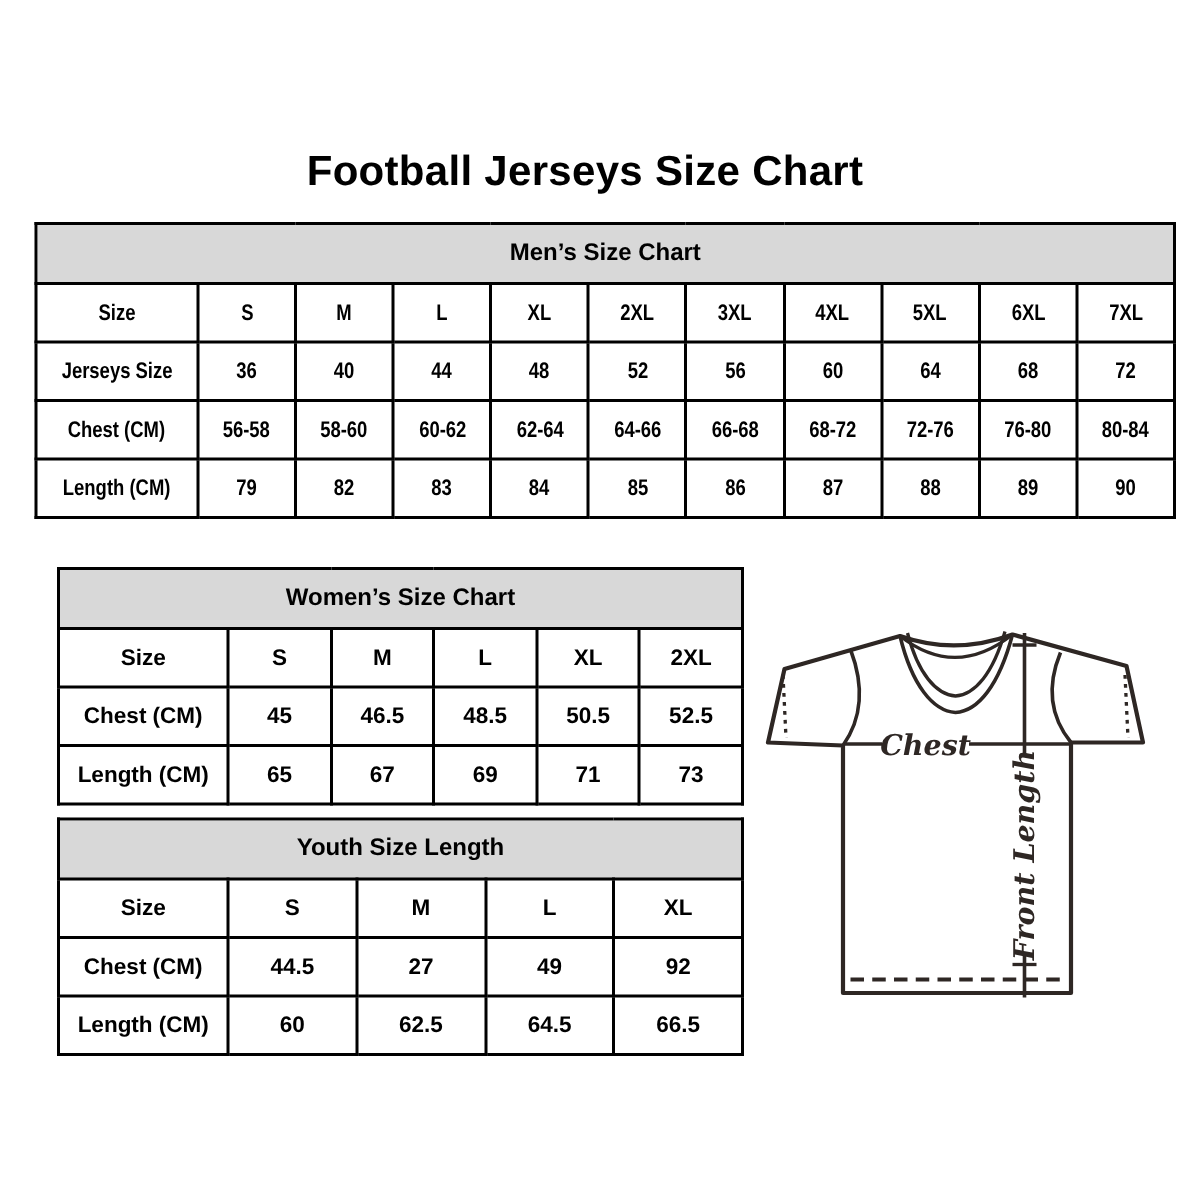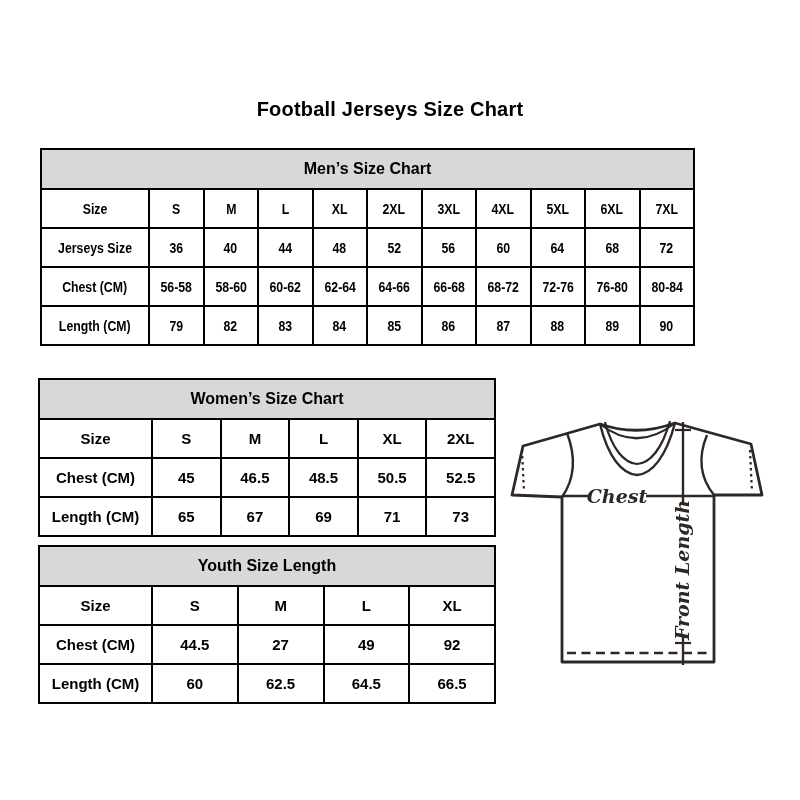--- a/index.html
+++ b/index.html
@@ -4,35 +4,35 @@
 <style>
   html,body{margin:0;padding:0;}
   body{
     width:800px;height:800px;background:#ffffff;position:relative;
     font-family:"Liberation Sans",sans-serif;color:#000;
     overflow:hidden;
   }
   .abs{position:absolute;}
   #page-title{
     top:98px;left:0;width:780px;text-align:center;
-    font-size:20px;font-weight:bold;letter-spacing:0.2px;
+    font-size:28px;font-weight:bold;letter-spacing:0.2px;
   }
   table.size-table{
     border-collapse:collapse;table-layout:fixed;background:#fff;
     border:2px solid #000;
   }
   table.size-table th, table.size-table td{
     border:2px solid #000;text-align:center;vertical-align:middle;
     padding:0;overflow:hidden;white-space:nowrap;
   }
   th.tbl-title{
     background:#d8d8d8;font-size:16px;font-weight:bold;height:38px;
   }
   table.size-table td{font-size:15px;font-weight:bold;height:37px;}
-  #men{left:40px;top:148px;width:655px;}
+  #men{left:23px;top:148px;width:761px;}
   #women{left:38px;top:368px;width:458px;margin-top:10px;}
   #youth{left:38px;top:545px;width:458px;}
   #men col.c-label{width:108px;}
   #women col.c-label{width:113px;}
   #youth col.c-label{width:113px;}
   
   .sx{display:inline-block;transform:scaleX(0.82);transform-origin:50% 50%;}
   #jersey{left:505px;top:415px;}
   .sketch-text{
     font-family:"DejaVu Serif","Liberation Serif",serif;

